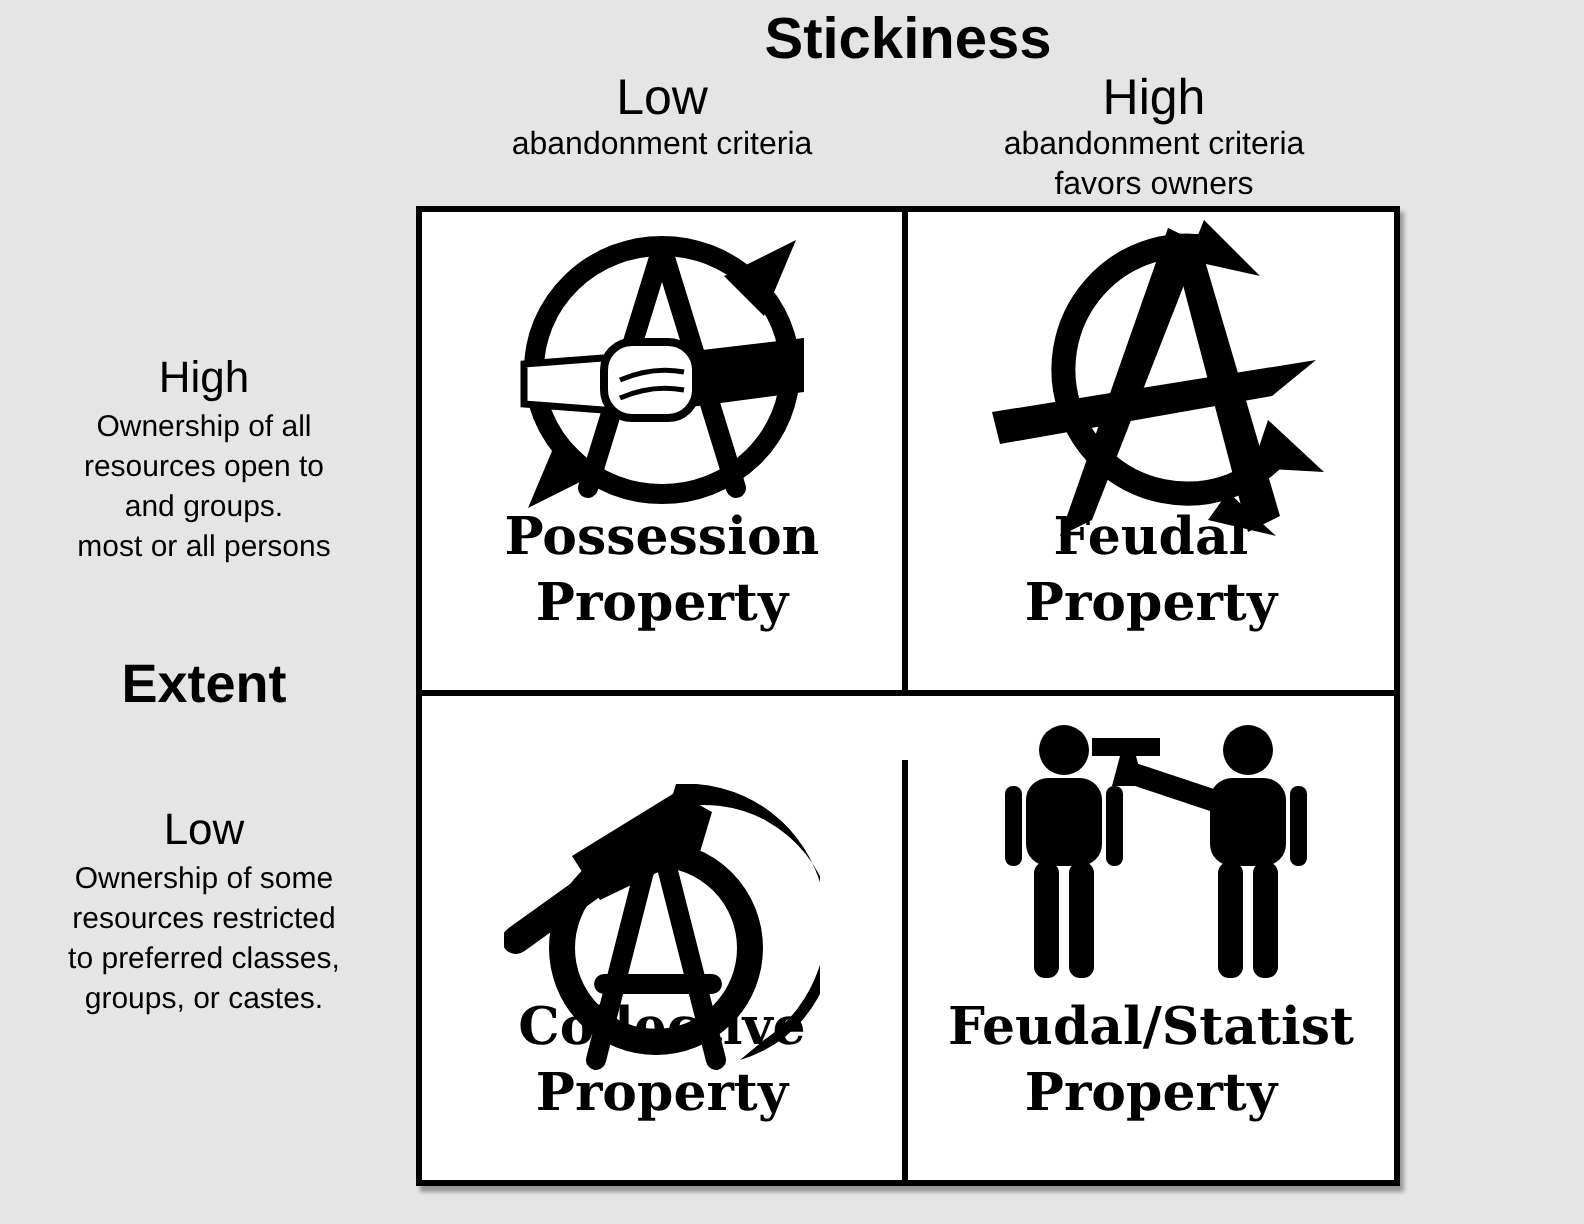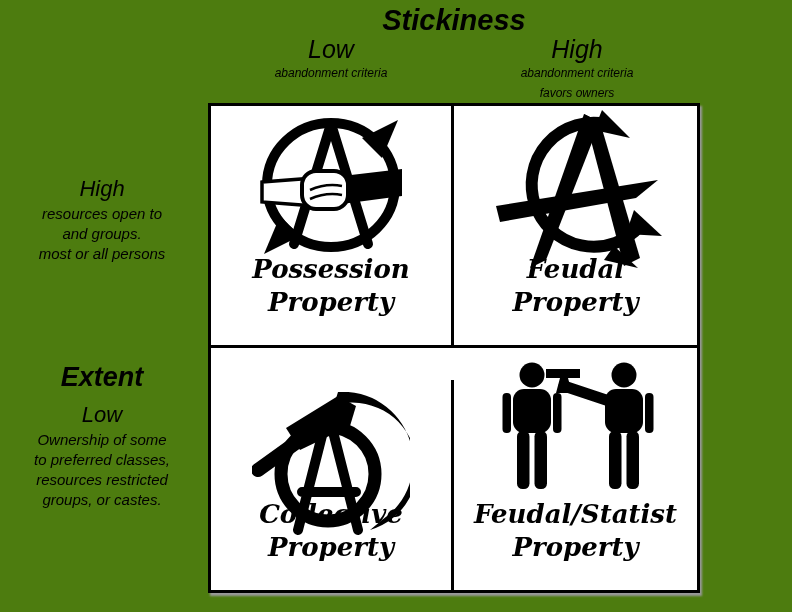--- a/index.html
+++ b/index.html
@@ -1,34 +1,34 @@
 <!DOCTYPE html>
 <html><head>
 <meta charset="utf-8">
 <style>
   html,body{margin:0;padding:0;background:#fff;}
   #canvas{
-    position:relative;width:792px;height:612px;background:#4d7c0f;
-    font-family:"Liberation Sans",sans-serif;color:#000;overflow:hidden;font-style:italic;
+    position:relative;width:792px;height:612px;background:#e5e5e5;
+    font-family:"Liberation Sans",sans-serif;color:#000;overflow:hidden;
   }
   .center{text-align:center;}
   .abs{position:absolute;}
   #axis-title{left:208px;top:4px;width:492px;font-size:29px;font-weight:bold;}
   .col-header{top:36px;width:246px;}
   #col-header-low{left:208px;}
   #col-header-high{left:454px;}
   .col-level{font-size:25px;line-height:27px;}
-  .col-desc{font-size:12px;line-height:20px;}
+  .col-desc{font-size:16px;line-height:20px;}
   .line{display:block;}
   .row-header{left:2px;width:200px;}
   #row-header-high{top:176px;}
   #row-header-low{top:402px;}
   .row-level{font-size:22px;line-height:26px;margin-bottom:2px;}
   .row-desc{font-size:15px;line-height:20px;}
-  #y-axis-title{left:2px;top:327px;width:200px;font-size:27px;font-weight:bold;margin-top:35px;}
+  #y-axis-title{left:2px;top:327px;width:200px;font-size:27px;font-weight:bold;}
   #matrix{
     left:208px;top:103px;width:492px;height:490px;box-sizing:border-box;
     border:3px solid #000;display:grid;grid-template-columns:1fr 1fr;grid-template-rows:1fr 1fr;
     box-shadow:2px 3px 2px #999;background:#fff;
   }
   .cell{position:relative;box-sizing:border-box;}
   .cell-tl{border-right:3px solid #000;border-bottom:3px solid #000;}
   .cell-tr{border-bottom:3px solid #000;}
   .cell-bl{border-right:3px solid #000;margin-top:32px;}
   .q-icon{position:absolute;left:50%;transform:translateX(-50%);}
@@ -55,34 +55,35 @@
     <div class="col-level">High</div>
     <div class="col-desc">
       <span class="line">abandonment criteria</span>
       <span class="line">favors owners</span>
     </div>
   </div>
 
   <div id="row-header-high" class="abs center row-header">
     <div class="row-level">High</div>
     <div class="row-desc">
+      <span class="line">Ownership of all</span>
       <span class="line">resources open to</span>
       <span class="line">and groups.</span>
       <span class="line">most or all persons</span>
     </div>
   </div>
 
   <div id="y-axis-title" class="abs center">Extent</div>
 
   <div id="row-header-low" class="abs center row-header">
     <div class="row-level">Low</div>
     <div class="row-desc">
       <span class="line">Ownership of some</span>
+      <span class="line">resources restricted</span>
       <span class="line">to preferred classes,</span>
-      <span class="line">resources restricted</span>
       <span class="line">groups, or castes.</span>
     </div>
   </div>
 
   <div id="matrix" class="abs">
 
     <div class="cell cell-tl">
       <svg class="q-icon" style="top:8px" width="162" height="146" viewBox="0 0 162 146">
         <ellipse cx="81" cy="71" rx="64" ry="62" fill="none" stroke="#000" stroke-width="10"></ellipse>
         <path d="M81,10 L44,130 M81,10 L118,130" fill="none" stroke="#000" stroke-width="10" stroke-linecap="round"></path>

